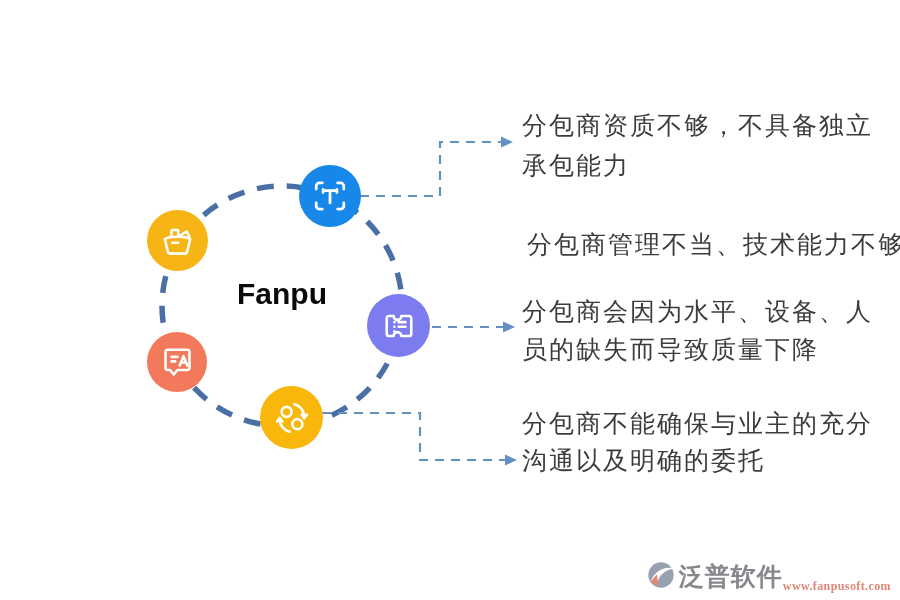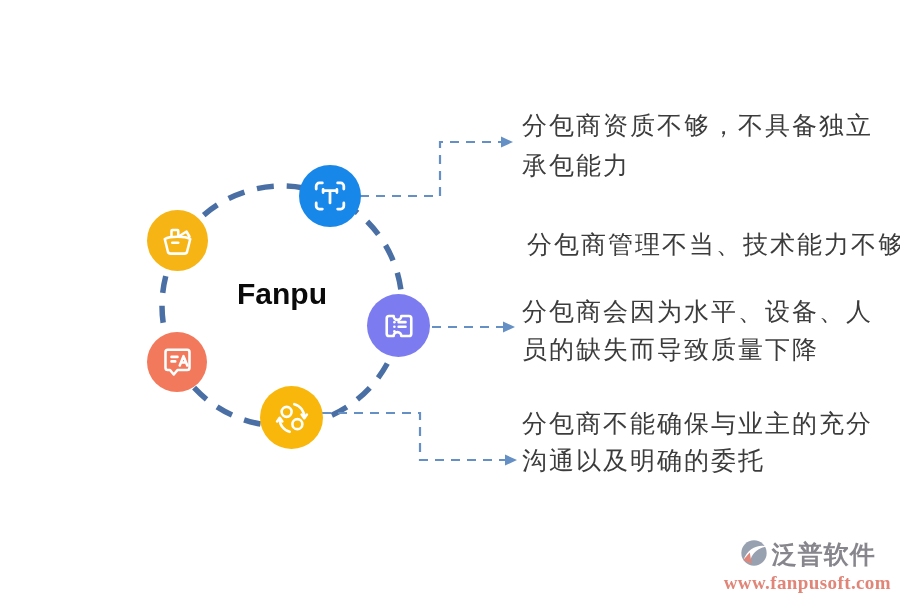--- a/index.html
+++ b/index.html
@@ -35,30 +35,30 @@
     font-size:25px;letter-spacing:2px;color:#3c3c3c;
   }
   .risk-1{left:522px;top:106px;line-height:40px;}
   .risk-2{left:527px;top:225px;line-height:40px;}
   .risk-3{left:522px;top:293px;line-height:38px;}
   .risk-4{left:522px;top:405px;line-height:37px;}
 
   
   .footer{
     position:absolute;right:9px;bottom:6px;
-    display:flex;flex-direction:column;align-items:center;
+    display:flex;flex-direction:row;align-items:flex-end;
   }
   .footer .brand-row{display:flex;align-items:center;gap:3px;}
   .brand-name{
     font-family:"Liberation Serif","DejaVu Serif",serif;font-weight:bold;
     font-size:25px;color:#87868c;letter-spacing:1px;line-height:28px;
   }
   .brand-url{
     font-family:"Liberation Serif","DejaVu Serif",serif;font-weight:bold;
-    font-size:19px;color:#e08577;letter-spacing:0.4px;margin-top:0px;
+    font-size:12px;color:#e08577;letter-spacing:0.4px;margin-top:0px;
   }
 </style>
 </head>
 <body>
 
 <div class="stage">
 
   <svg class="layer" width="900" height="600" viewBox="0 0 900 600">
     <circle cx="282" cy="306" r="120" fill="none" stroke="#4a6fa5" stroke-width="5.5" stroke-dasharray="17 13"></circle>
 

